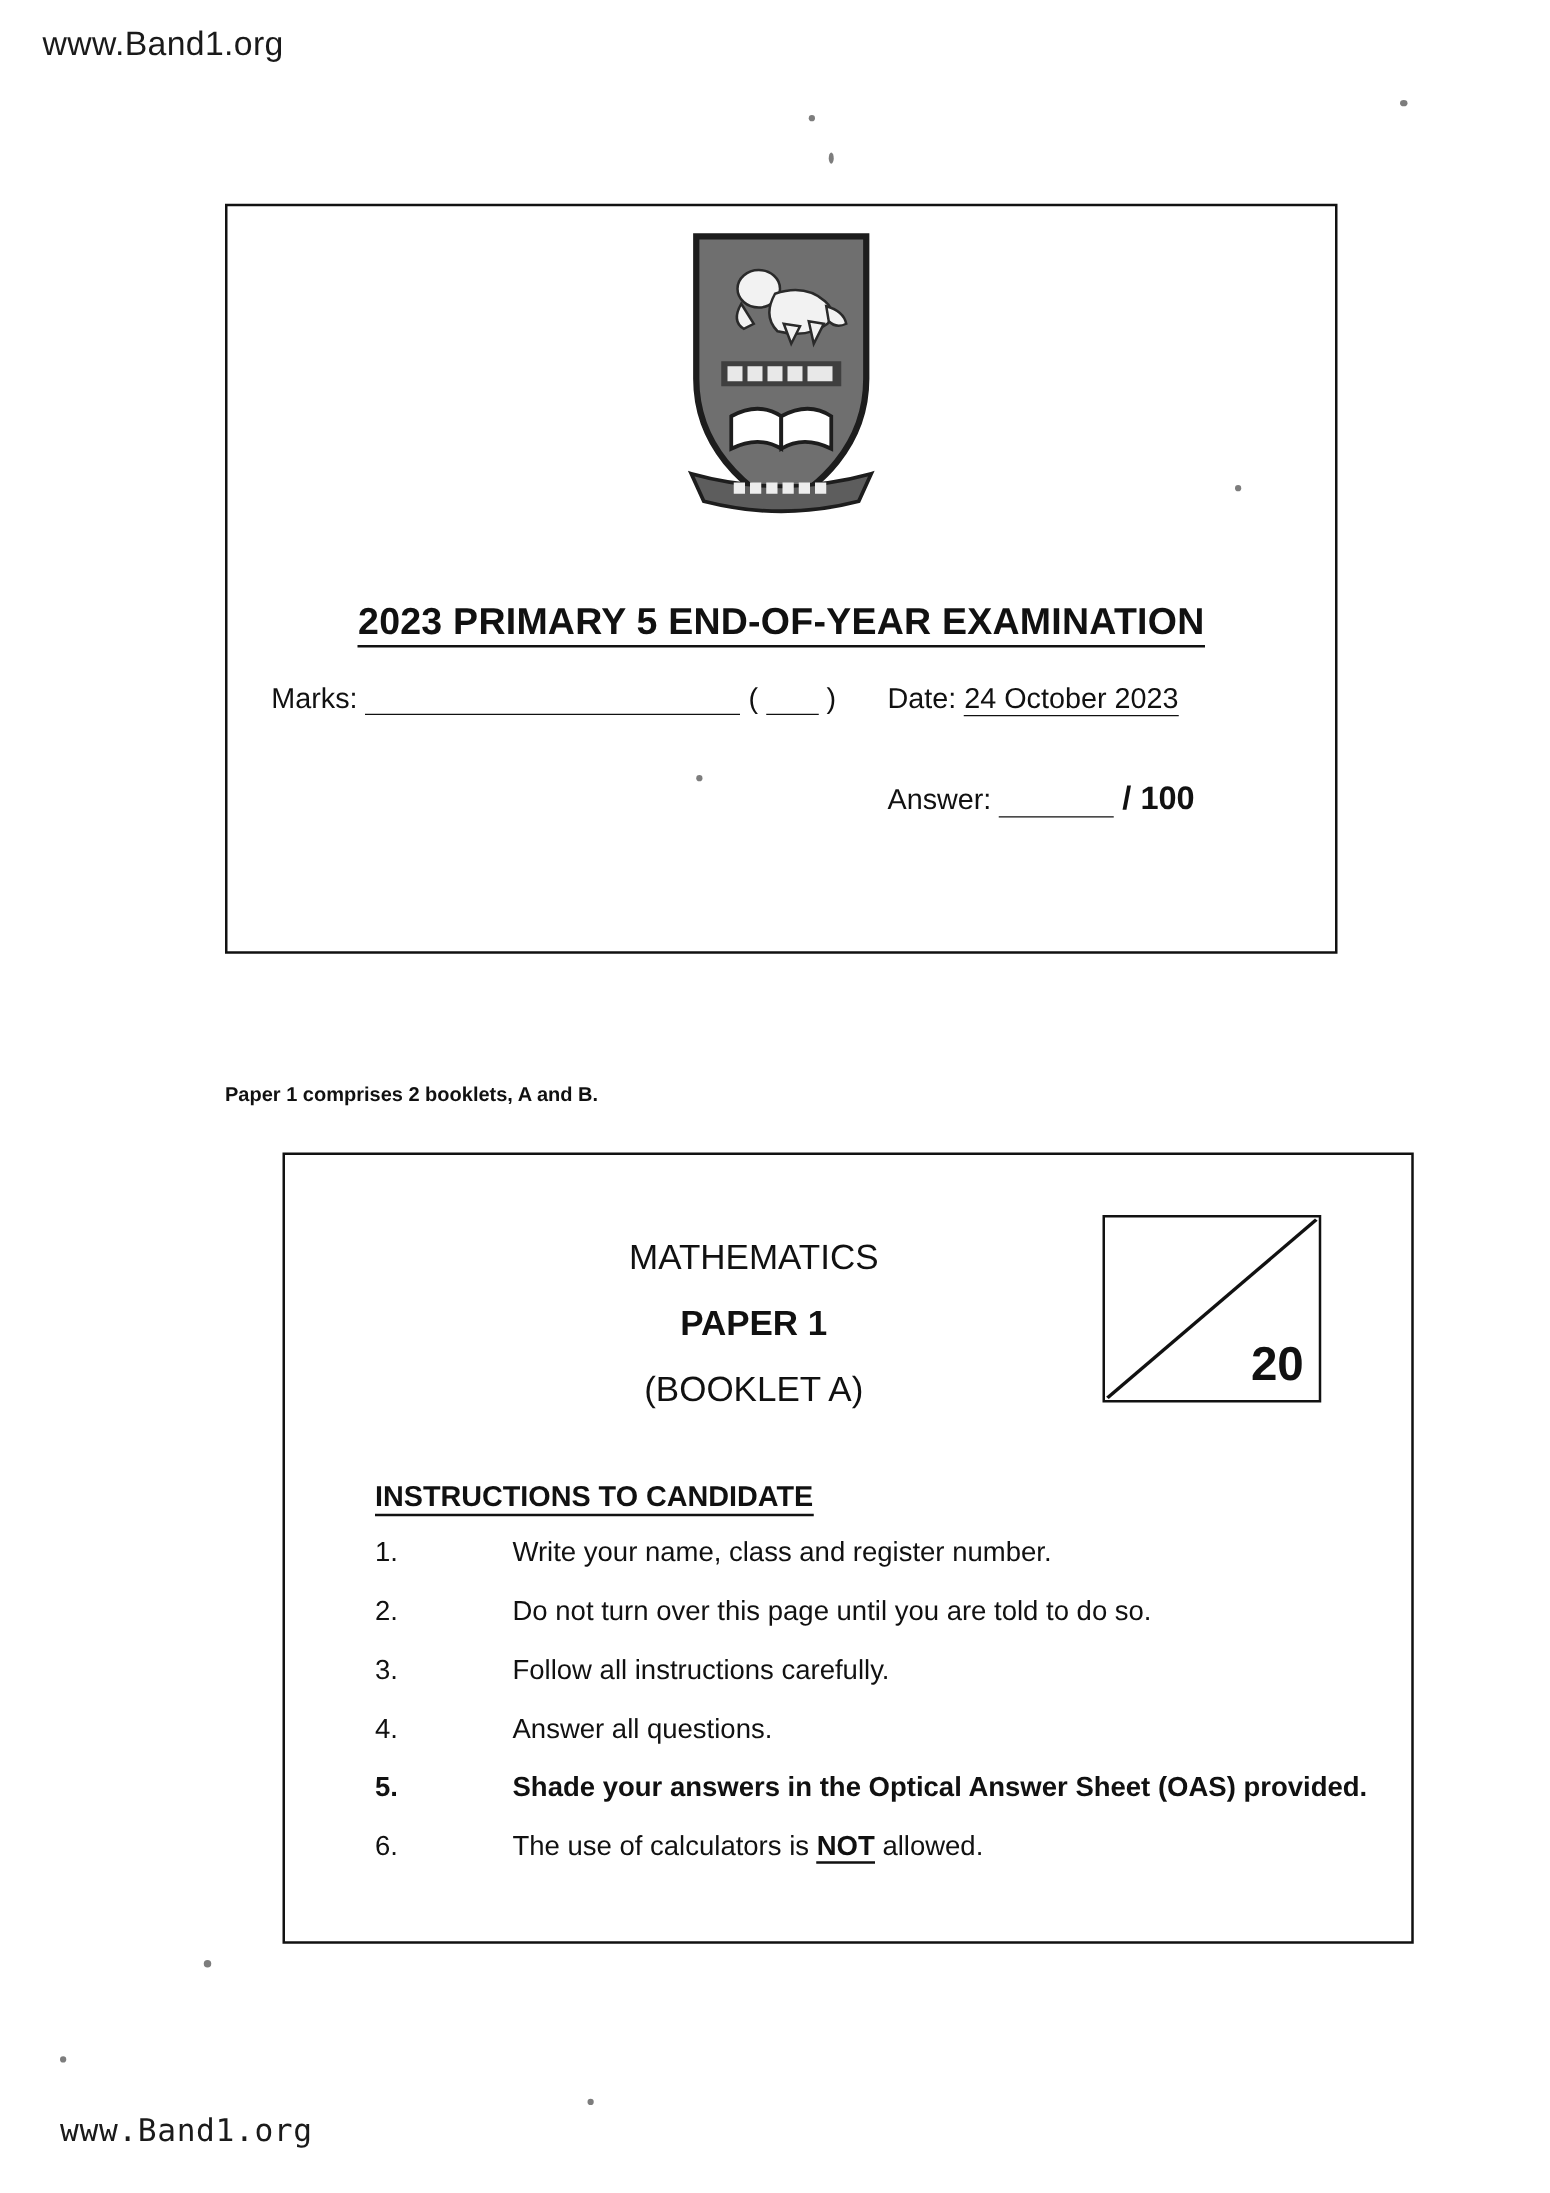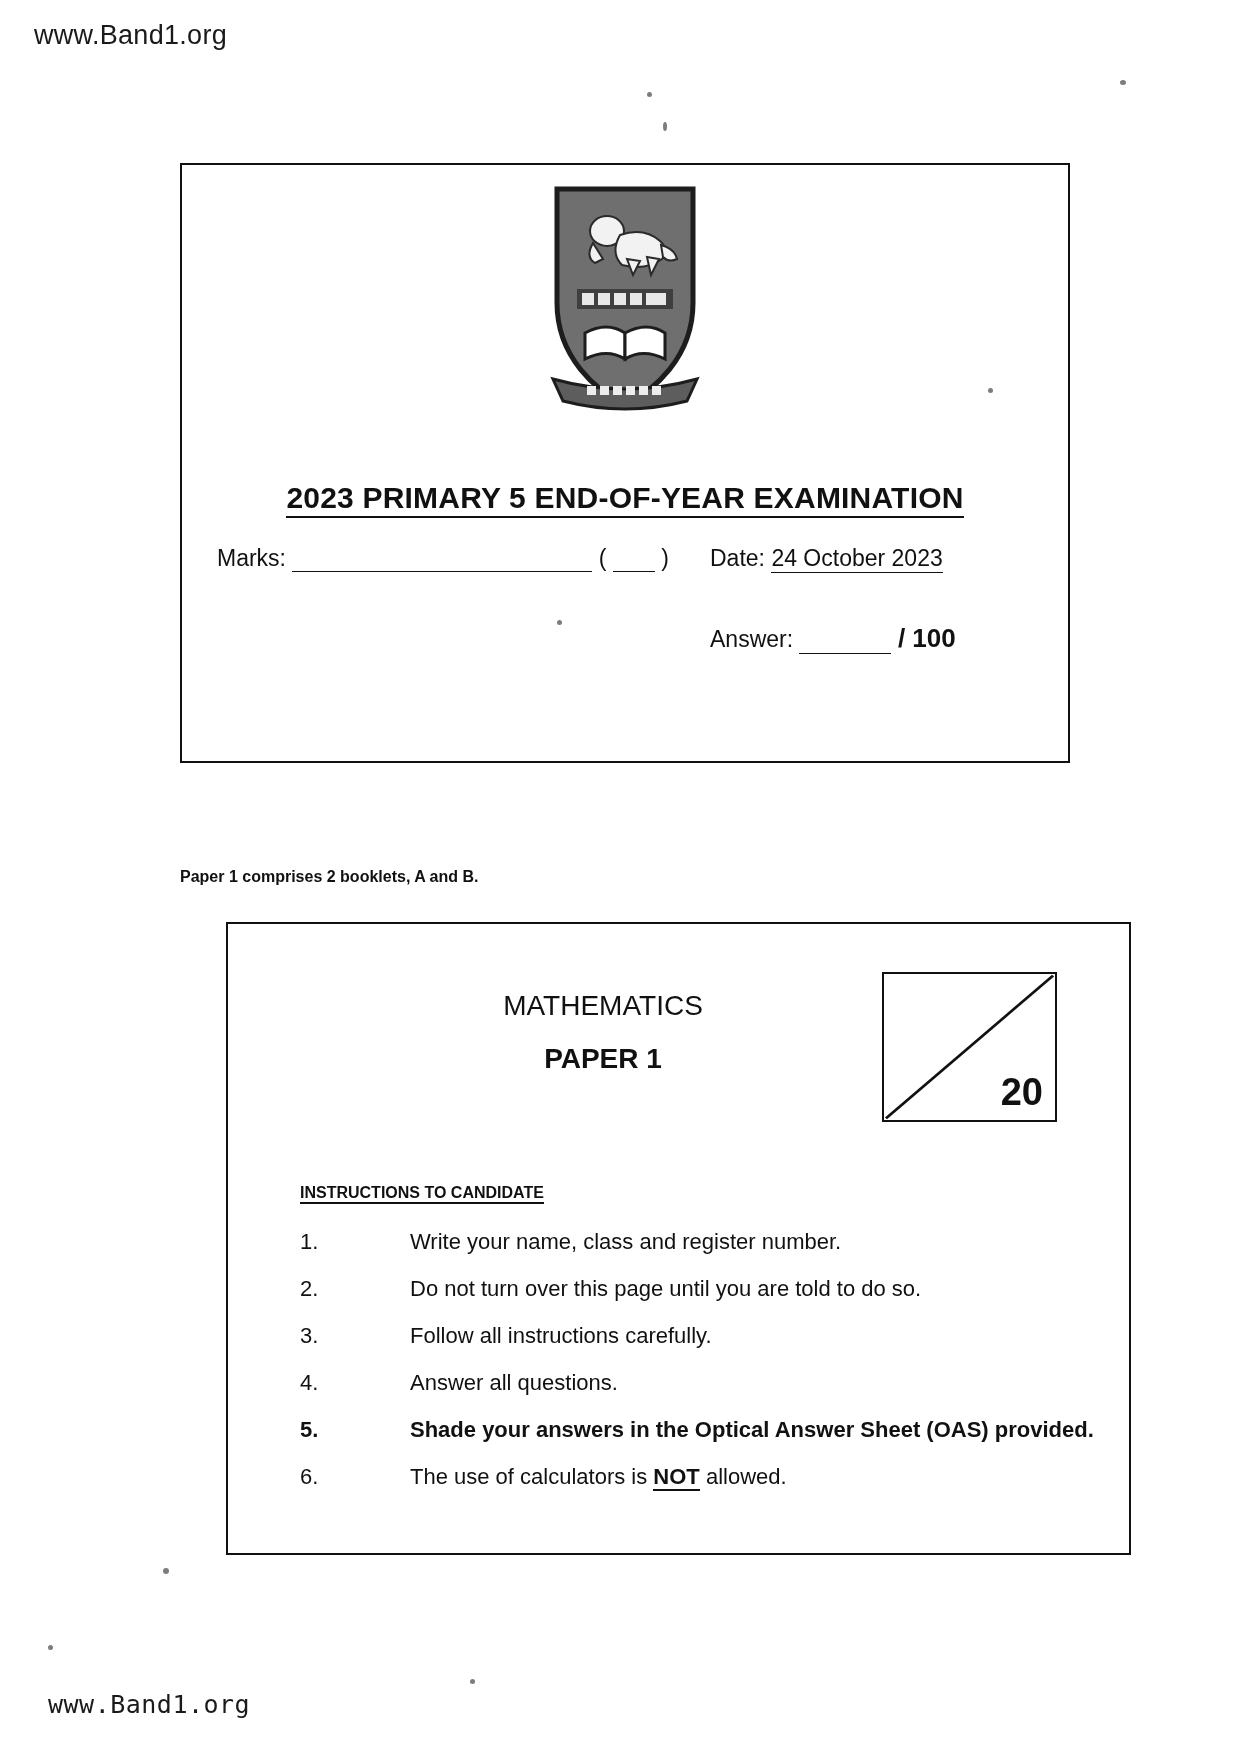--- a/index.html
+++ b/index.html
@@ -157,21 +157,21 @@
     right: 12px;
     bottom: 6px;
     font-size: 38px;
     font-weight: bold;
   }
 
   .instr-title {
     position: absolute;
     left: 72px;
     top: 260px;
-    font-size: 16px;
+    font-size: 23px;
     font-weight: bold;
   }
   .instr-title span { border-bottom: 2px solid #111; padding-bottom: 1px; }
 
   .instr-list {
     position: absolute;
     left: 72px;
     top: 305px;
     width: 800px;
     font-size: 22px;
@@ -284,20 +284,21 @@
   </div>
 </div>
 
 <div class="note">Paper 1 comprises 2 booklets, A and B.</div>
 
 <div class="booklet-box">
 
   <div class="subject">
     <div>MATHEMATICS</div>
     <div style="font-weight:bold;">PAPER 1</div>
+    <div>(BOOKLET A)</div>
   </div>
 
   <div class="mark-box">
     <svg class="slash" viewBox="0 0 175 175" preserveAspectRatio="none">
       <line x1="2" y1="173" x2="173" y2="2" stroke="#111" stroke-width="3"></line>
     </svg>
     <div class="num">20</div>
   </div>
 
   <div class="instr-title">

